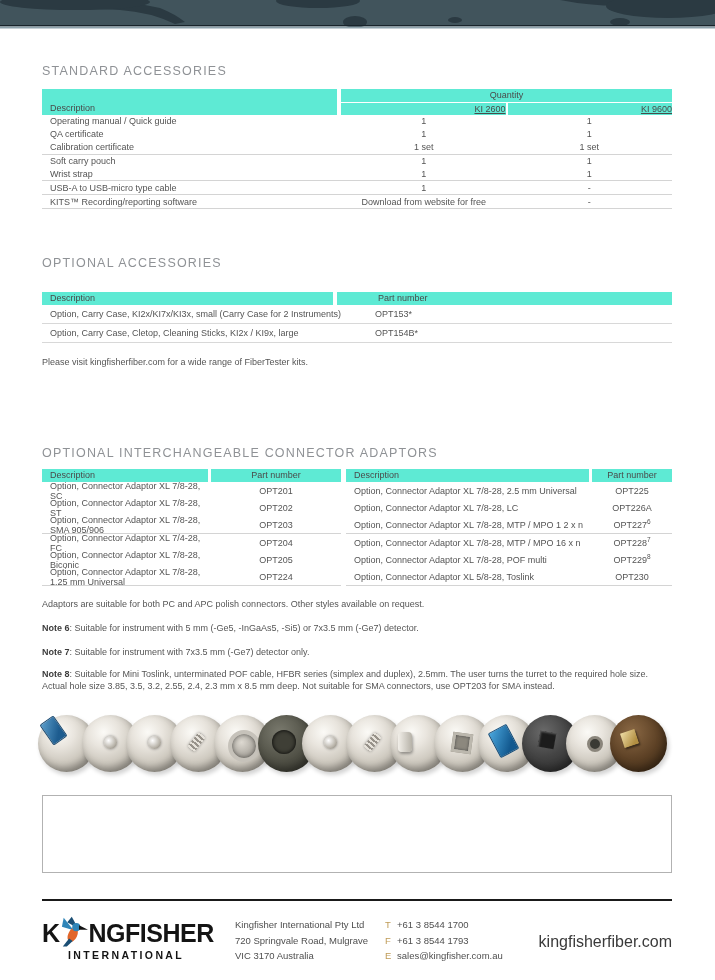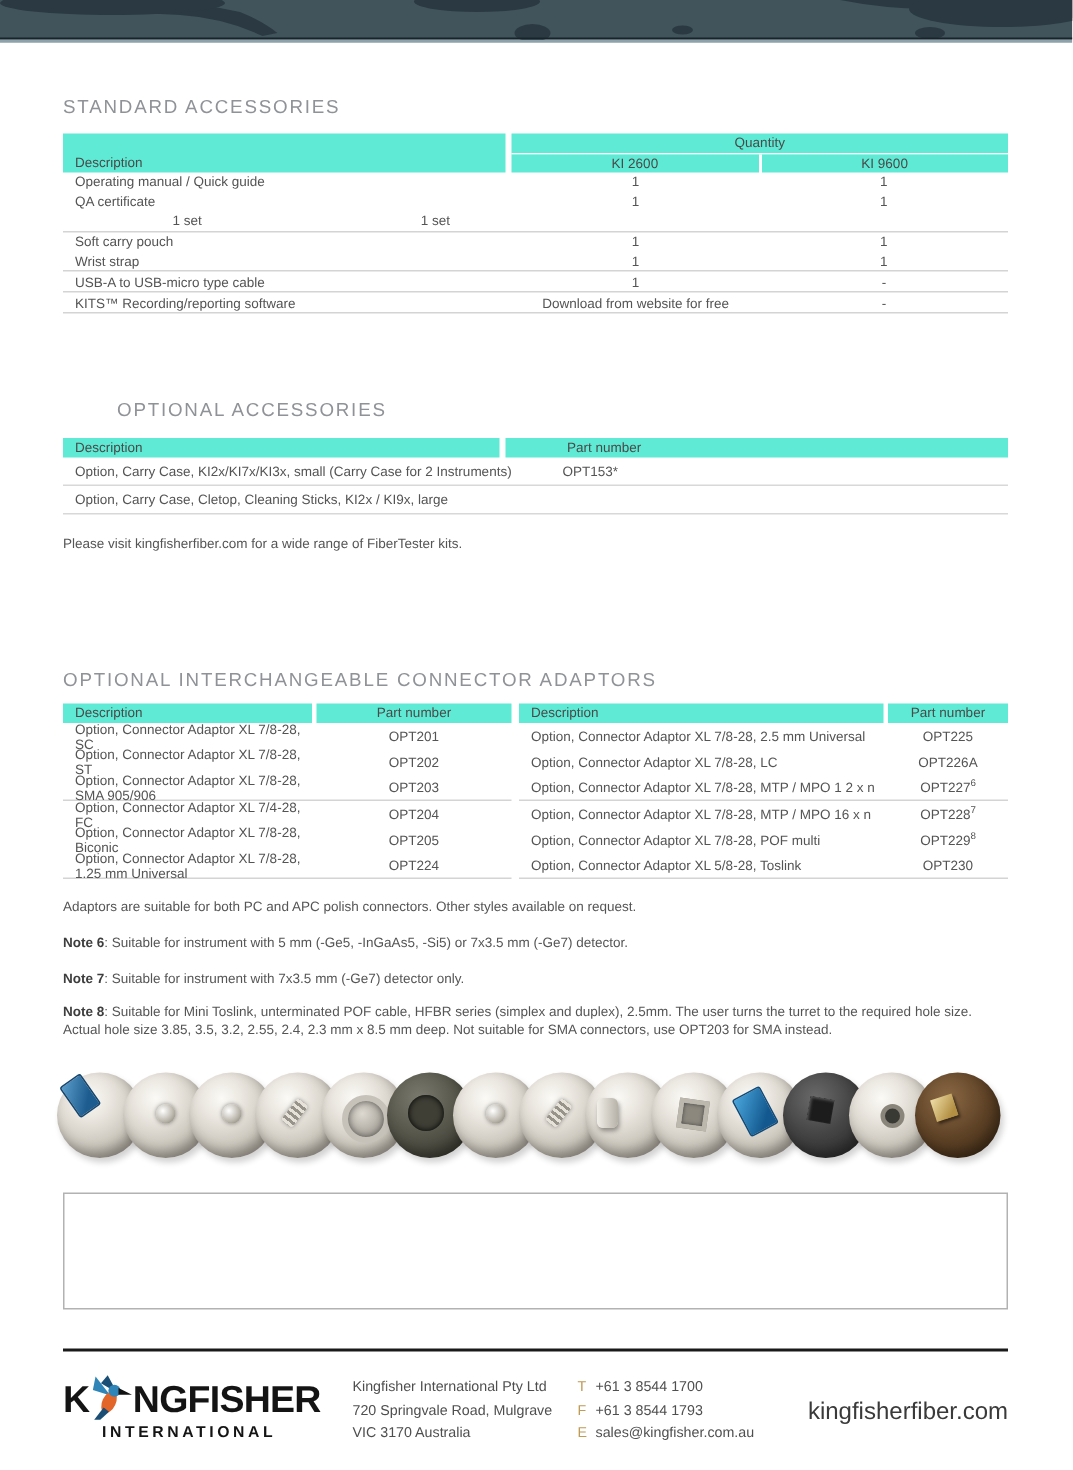--- a/index.html
+++ b/index.html
@@ -16,21 +16,21 @@
   
   .tbl{position:absolute;left:42px;width:630px;font-size:9px;color:#545454;}
   .hdbg{background:#5eead4;color:#4a4a4a;}
 
   
   .t1-head{display:flex;height:26px;}
   .t1-desc{width:295px;display:flex;align-items:flex-end;padding:0 0 2px 8px;box-sizing:border-box;}
   .t1-right{flex:1;margin-left:4px;display:flex;flex-direction:column;}
   .t1-q{height:13px;line-height:13px;text-align:center;border-bottom:1px solid #fff;}
   .t1-sub{display:flex;height:12px;}
-  .t1-sub div{flex:1;text-align:center;line-height:12px;}
+  .t1-sub div{flex:1;text-align:right;line-height:12px;text-decoration:underline;}
   .t1-sub div + div{margin-left:2px;}
   .t1-row{display:flex;height:12.9px;align-items:center;}
   .t1-row .c1{width:299px;padding-left:8px;box-sizing:border-box;}
   .t1-row .c2,.t1-row .c3{width:165.5px;text-align:center;}
   .grp{border-bottom:1px solid #d4d4d4;}
 
   
   .t2-head{display:flex;height:13px;line-height:13px;}
   .t2-head .d{width:291px;padding-left:8px;box-sizing:border-box;}
   .t2-head .p{flex:1;margin-left:4px;padding-left:41px;box-sizing:border-box;}
@@ -145,20 +145,21 @@
       <div class="c1">Operating manual / Quick guide</div>
       <div class="c2">1</div>
       <div class="c3">1</div>
     </div>
     <div class="t1-row">
       <div class="c1">QA certificate</div>
       <div class="c2">1</div>
       <div class="c3">1</div>
     </div>
     <div class="t1-row grp">
+      <div class="c1">Calibration certificate</div>
       <div class="c2">1 set</div>
       <div class="c3">1 set</div>
     </div>
     <div class="t1-row">
       <div class="c1">Soft carry pouch</div>
       <div class="c2">1</div>
       <div class="c3">1</div>
     </div>
     <div class="t1-row grp">
       <div class="c1">Wrist strap</div>
@@ -170,33 +171,34 @@
       <div class="c2">1</div>
       <div class="c3">-</div>
     </div>
     <div class="t1-row grp">
       <div class="c1">KITS™ Recording/reporting software</div>
       <div class="c2">Download from website for free</div>
       <div class="c3">-</div>
     </div>
   </div>
 
-  <div class="sec-h" style="top:266px;margin-left:36px;">OPTIONAL ACCESSORIES</div>
+  <div class="sec-h" style="top:256px;">OPTIONAL ACCESSORIES</div>
 
   <div class="tbl" style="top:292px;">
     <div class="t2-head">
       <div class="d hdbg">Description</div>
       <div class="p hdbg">Part number</div>
     </div>
     <div class="t2-row">
       <div class="d">Option, Carry Case, KI2x/KI7x/KI3x, small (Carry Case for 2 Instruments)</div>
       <div class="p">OPT153*</div>
     </div>
     <div class="t2-row">
       <div class="d">Option, Carry Case, Cletop, Cleaning Sticks, KI2x / KI9x, large</div>
+      <div class="p">OPT154B*</div>
     </div>
   </div>
 
   <div class="note" style="top:356px;">Please visit kingfisherfiber.com for a wide range of FiberTester kits.</div>
 
   <div class="sec-h" style="top:446px;">OPTIONAL INTERCHANGEABLE CONNECTOR ADAPTORS</div>
 
   <div class="tbl" style="top:469px;">
     <div class="t3">
       <div class="t3-pane">

